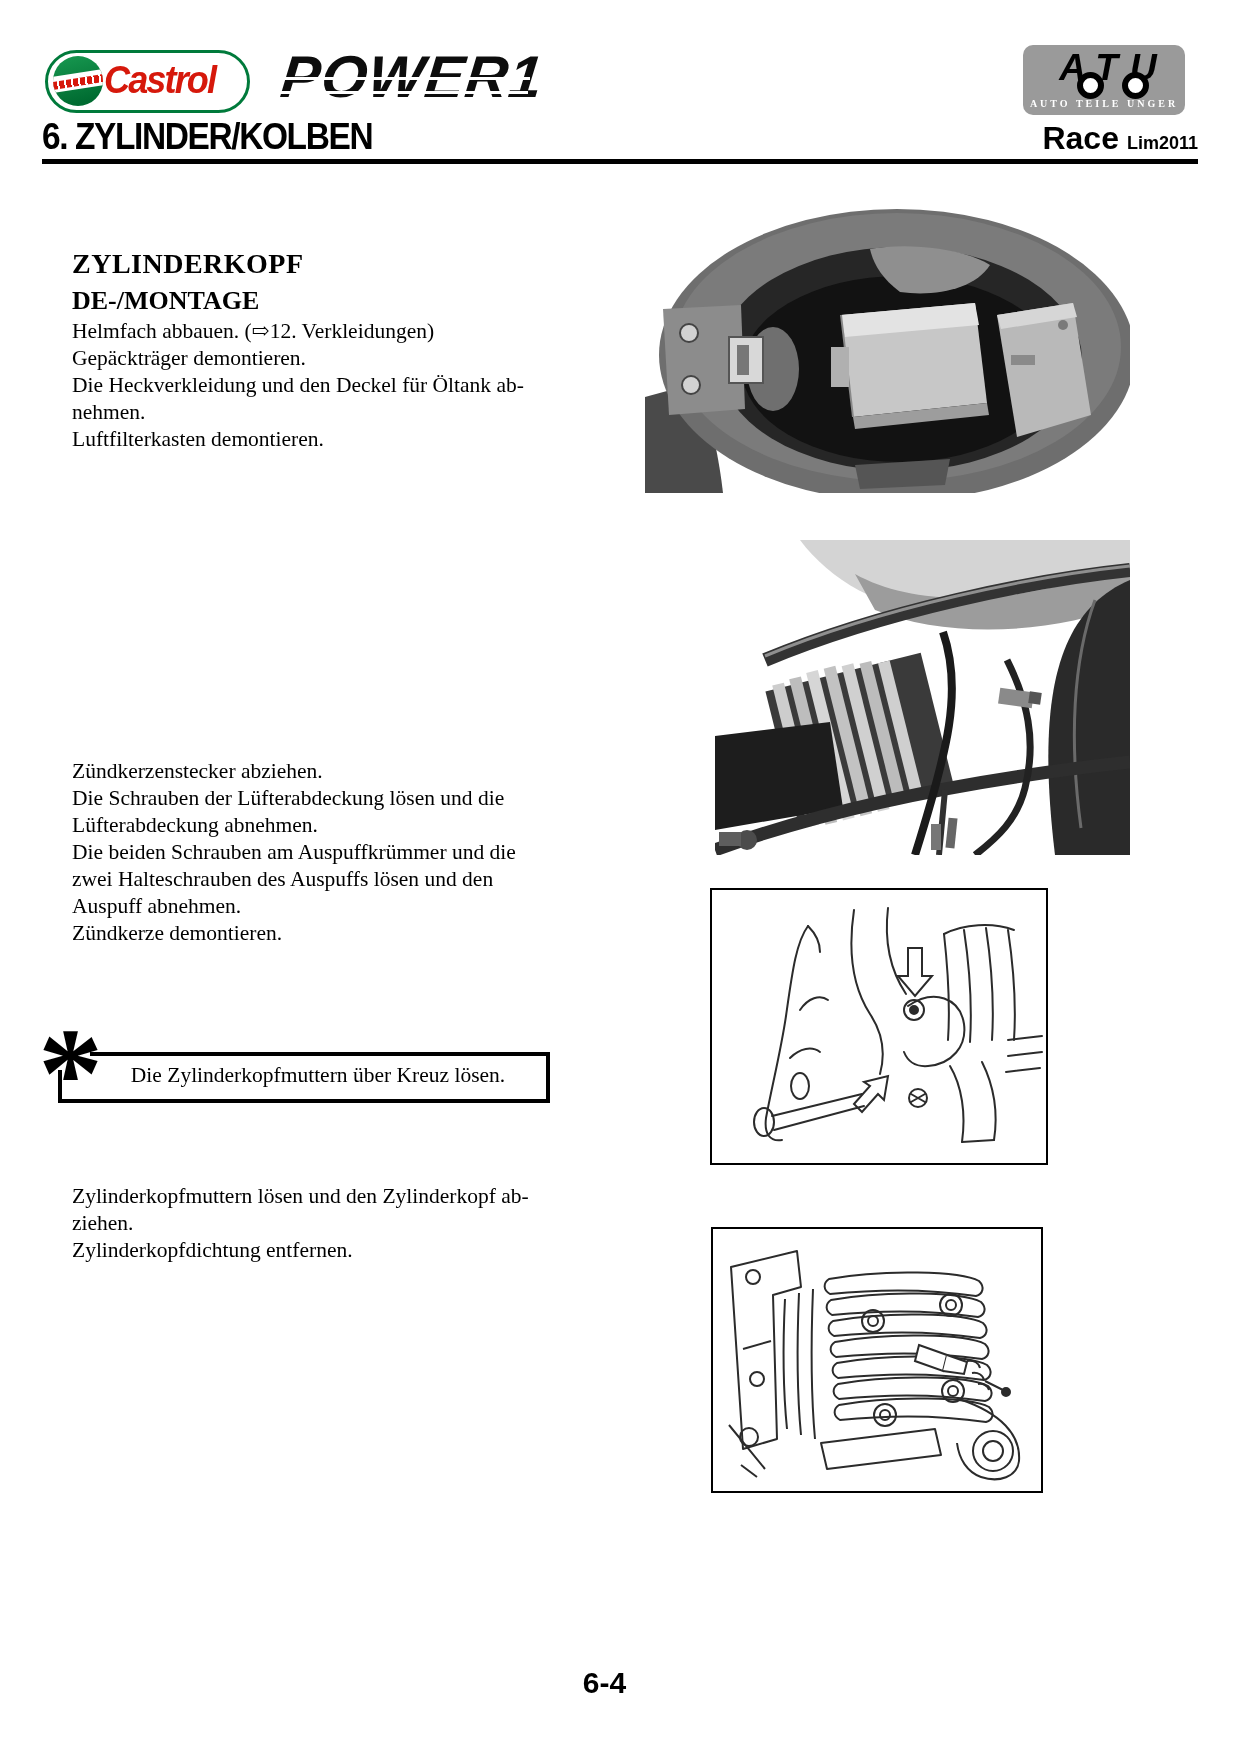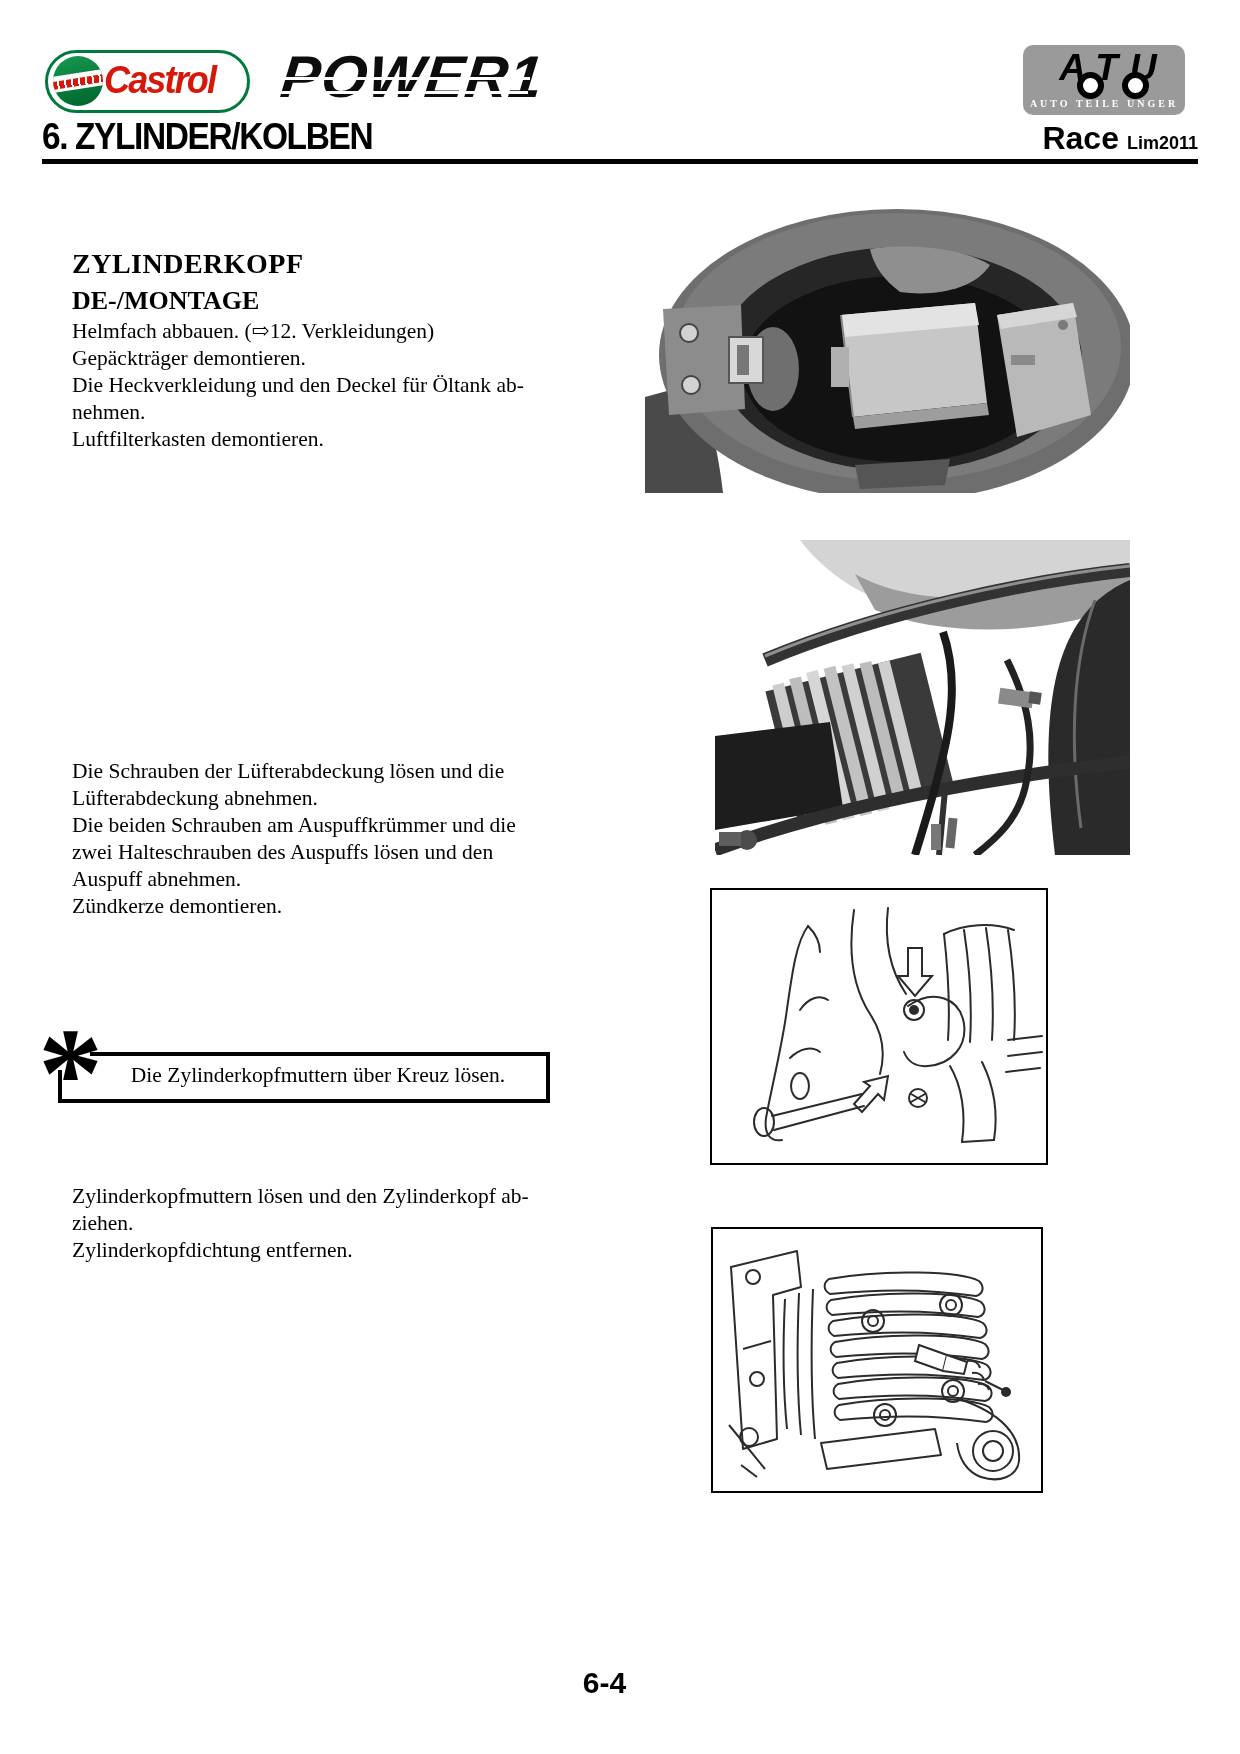--- a/index.html
+++ b/index.html
@@ -101,20 +101,21 @@
 
   <div class="para para1">
     <div class="line">Helmfach abbauen. (⇨12. Verkleidungen)</div>
     <div class="line">Gepäckträger demontieren.</div>
     <div class="line">Die Heckverkleidung und den Deckel für Öltank ab-</div>
     <div class="line">nehmen.</div>
     <div class="line">Luftfilterkasten demontieren.</div>
   </div>
 
   <div class="para para2">
+    <div class="line">Zündkerzenstecker abziehen.</div>
     <div class="line">Die Schrauben der Lüfterabdeckung lösen und die</div>
     <div class="line">Lüfterabdeckung abnehmen.</div>
     <div class="line">Die beiden Schrauben am Auspuffkrümmer und die</div>
     <div class="line">zwei Halteschrauben des Auspuffs lösen und den</div>
     <div class="line">Auspuff abnehmen.</div>
     <div class="line">Zündkerze demontieren.</div>
   </div>
 
   <div class="note-asterisk">*</div>
   <div class="nb nb-top"></div>

